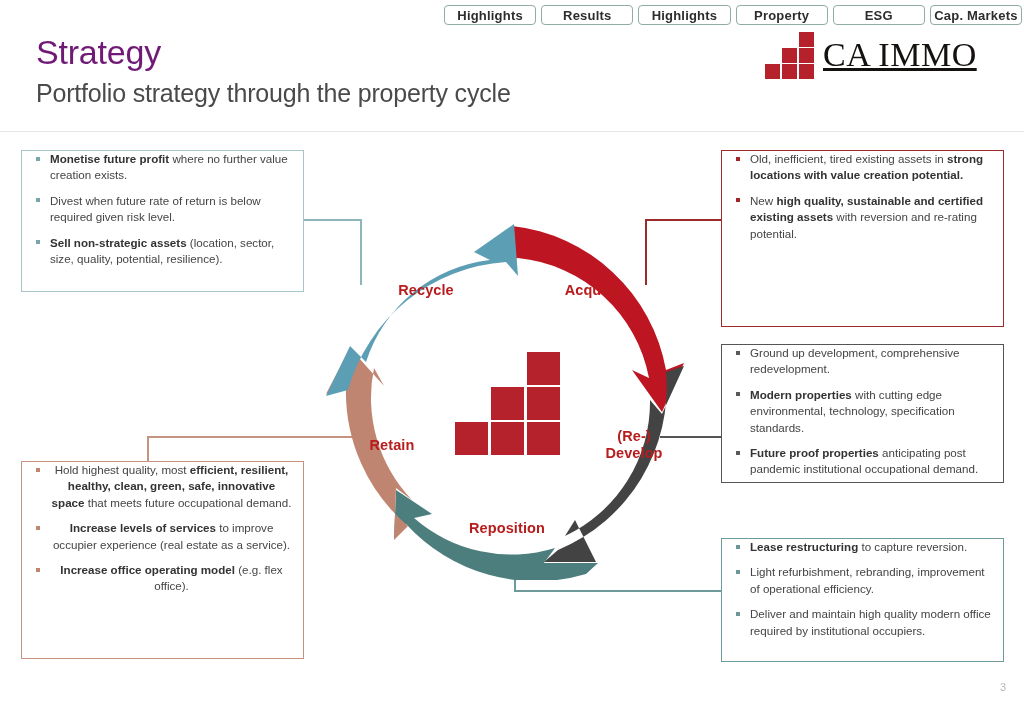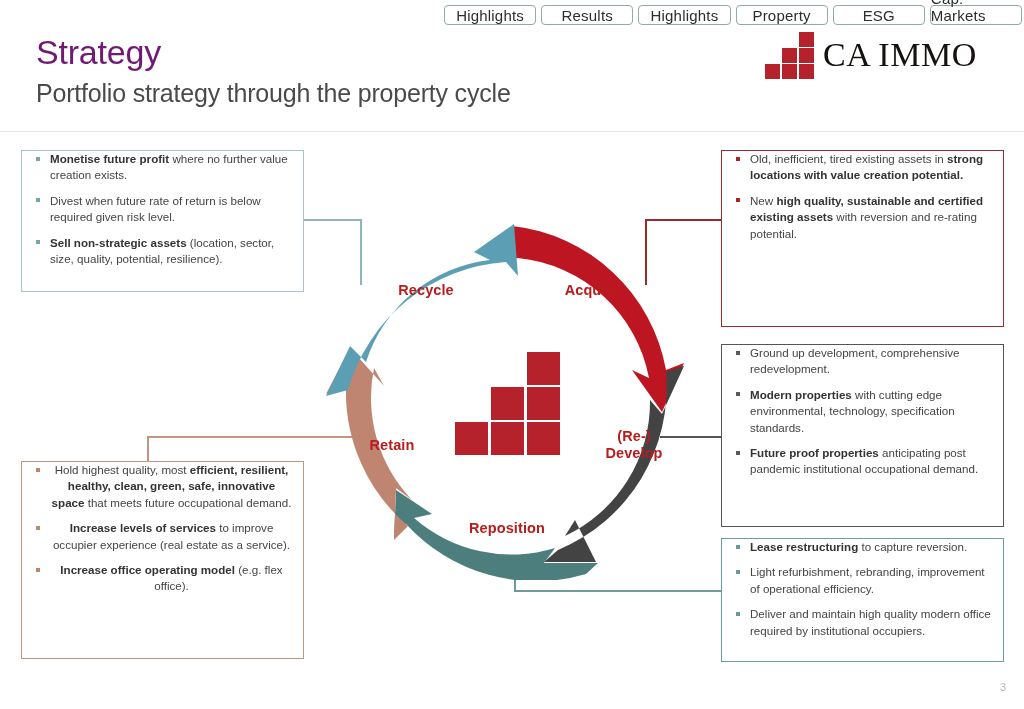--- a/index.html
+++ b/index.html
@@ -16,26 +16,27 @@
   
   .tabstrip{
     position:absolute;left:444px;top:5px;width:578px;height:20px;
     display:flex;gap:5px;
   }
   .tab{
     flex:1;
     border:1px solid #8fae9f;
     border-radius:4px;
     background:#ffffff;
-    font-size:15px;
+    font-size:13px;
     color:#2d2d2d;
-    display:flex;align-items:flex-end;justify-content:center;
+    display:flex;align-items:center;justify-content:center;
     letter-spacing:.2px;
     box-sizing:border-box;
     cursor:pointer;
+    font-weight:bold;
   }
 
   
   .title{
     position:absolute;left:36px;top:33px;
     font-size:34px;color:#701a75;font-weight:400;letter-spacing:-.2px;
   }
   .subtitle{
     position:absolute;left:36px;top:79px;
     font-size:25px;color:#4a4a4a;font-weight:400;letter-spacing:-.2px;
@@ -45,21 +46,21 @@
     background:#e3e8e6;
   }
 
   
   .logo{position:absolute;left:765px;top:32px;width:232px;height:52px;}
   .logo-blocks{position:absolute;left:0;top:0;width:50px;height:48px;}
   .lb{position:absolute;background:#b5222c;}
   .logo-word{
     position:absolute;left:58px;top:4px;
     font-family:"Liberation Serif", serif;
-    font-size:34px;color:#14110f;letter-spacing:.5px;
+    font-size:34px;color:#14110f;letter-spacing:.5px;text-decoration:underline;
   }
 
   
   .conn{position:absolute;background:#000;}
 
   
   .box{
     position:absolute;
     background:#ffffff;
     box-sizing:border-box;
@@ -247,21 +248,21 @@
     </ul>
   </div>
 
   <div class="box red" style="left:721px;top:150px;width:283px;height:177px;">
     <ul>
       <li><span>Old, inefficient, tired existing assets in </span><b>strong locations with value creation potential.</b><span></span></li>
       <li><span>New </span><b>high quality, sustainable and certified existing assets</b><span> with reversion and re-rating potential.</span></li>
     </ul>
   </div>
 
-  <div class="box gray" style="left:721px;top:344px;width:283px;height:183px;">
+  <div class="box gray" style="left:721px;top:344px;width:283px;height:139px;">
     <ul>
       <li><span>Ground up development, comprehensive redevelopment.</span></li>
       <li><b>Modern properties</b><span> with cutting edge environmental, technology, specification standards.</span></li>
       <li><b>Future proof properties</b><span> anticipating post pandemic institutional occupational demand.</span></li>
     </ul>
   </div>
 
   <div class="box dteal" style="left:721px;top:538px;width:283px;height:124px;">
     <ul>
       <li><b>Lease restructuring</b><span> to capture reversion.</span></li>

